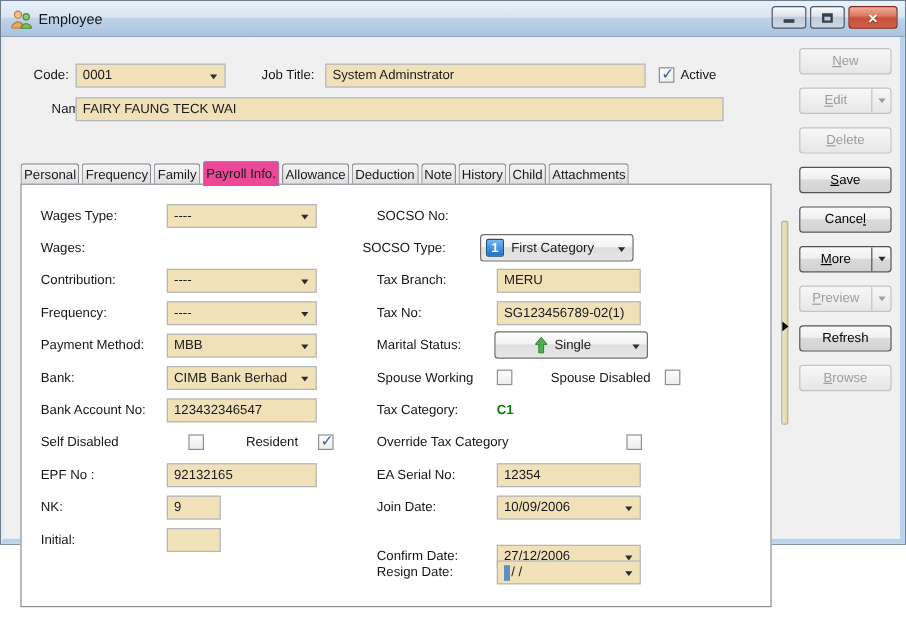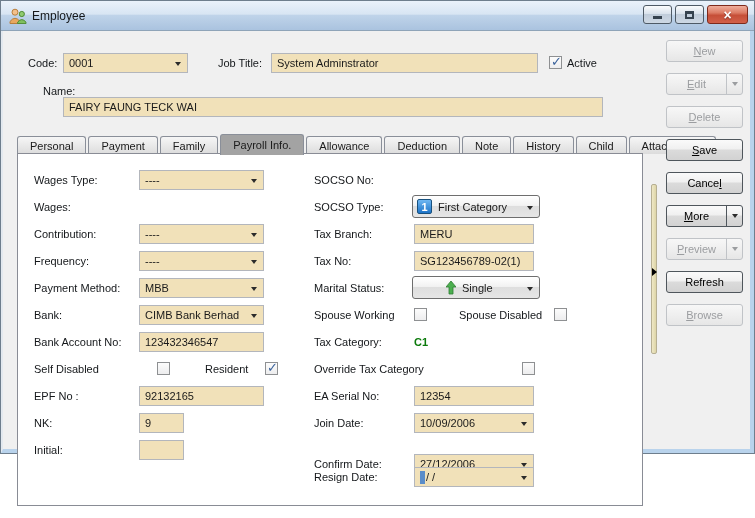--- a/index.html
+++ b/index.html
@@ -76,26 +76,26 @@
   .checkbox{
     position:absolute;width:13px;height:13px;border:1px solid #8E9092;
     background:linear-gradient(#FCFCFC,#EDEDEE);
   }
   .checkbox.checked::after{
     content:"✓";position:absolute;left:1px;top:-3px;color:#3A629B;font-size:13px;font-weight:bold;
   }
   
   .tabs{position:absolute;left:14px;top:103px;height:20px;display:flex;align-items:flex-end;}
   .tab{
-    height:18px;padding:0 12px;margin-right:2px;display:flex;align-items:center;
+    height:18px;padding:0 2px;margin-right:2px;display:flex;align-items:center;
     background:linear-gradient(#F6F6F6,#DCDCDC);
     border:1px solid #8A8F99;border-bottom:none;border-radius:3px 3px 0 0;
     white-space:nowrap;cursor:default;
   }
-  .tab.active{height:21px;background:#a3a3a3;position:relative;z-index:3;margin-bottom:-1px;}
+  .tab.active{height:21px;background:#ec4899;position:relative;z-index:3;margin-bottom:-1px;}
   
   .panel{
     position:absolute;left:14px;top:122px;width:626px;height:353px;
     background:#FFFFFF;border:1px solid #898C95;z-index:2;
   }
   .frow{position:absolute;height:20px;}
   .frow .flabel{position:absolute;left:0;top:4px;}
   .tax-cat-value{position:absolute;left:100px;top:4px;font-weight:bold;color:var(--green);}
   .cursor-caret{width:5px;height:13px;background:#5B8DC9;margin-right:1px;flex:0 0 auto;}
   
@@ -165,31 +165,31 @@
       </div>
       <span class="flabel" style="position:absolute;left:215px;top:4px;">Job Title:</span>
       <div class="input" style="left:268px;top:0;width:267px;">
         <span>System Adminstrator</span>
       </div>
       <span class="checkbox checked" style="left:546px;top:3px;"></span>
       <span class="flabel" style="position:absolute;left:564px;top:4px;">Active</span>
     </div>
     <div class="frow" style="left:0;top:50px;width:100%;">
       <span class="flabel" style="position:absolute;left:40px;top:4px;">Name:</span>
-      <div class="input" style="left:60px;top:16px;width:540px;">
+      <div class="input" style="left:60px;top:0;width:540px;">
         <span>FAIRY FAUNG TECK WAI</span>
       </div>
     </div>
 
     <div class="tabs">
       <div class="tab">
           <span>Personal</span>
         </div>
       <div class="tab">
-          <span>Payment</span>
+          <span>Frequency</span>
         </div>
       <div class="tab">
           <span>Family</span>
         </div>
       <div class="tab active">
           <span>Payroll Info.</span>
         </div>
       <div class="tab">
           <span>Allowance</span>
         </div>
@@ -277,21 +277,21 @@
       <div class="frow" style="left:16px;top:286px;width:250px;">
         <span class="flabel">Initial:</span>
         <div class="input" style="left:105px;top:0;width:45px;">
           <span></span>
         </div>
       </div>
 
       <div class="frow" style="left:296px;top:16px;width:320px;">
         <span class="flabel">SOCSO No:</span>
       </div>
-      <div class="frow" style="left:296px;top:43px;width:320px;">
+      <div class="frow" style="left:284px;top:43px;width:320px;">
         <span class="flabel">SOCSO Type:</span>
         <div class="fcombo" style="left:98px;top:-2px;width:128px;">
           <span class="num1-icon">1</span>
           <span>First Category</span>
           <span class="arrow-down"></span>
         </div>
       </div>
       <div class="frow" style="left:296px;top:70px;width:320px;">
         <span class="flabel">Tax Branch:</span>
         <div class="input" style="left:100px;top:0;width:120px;">

